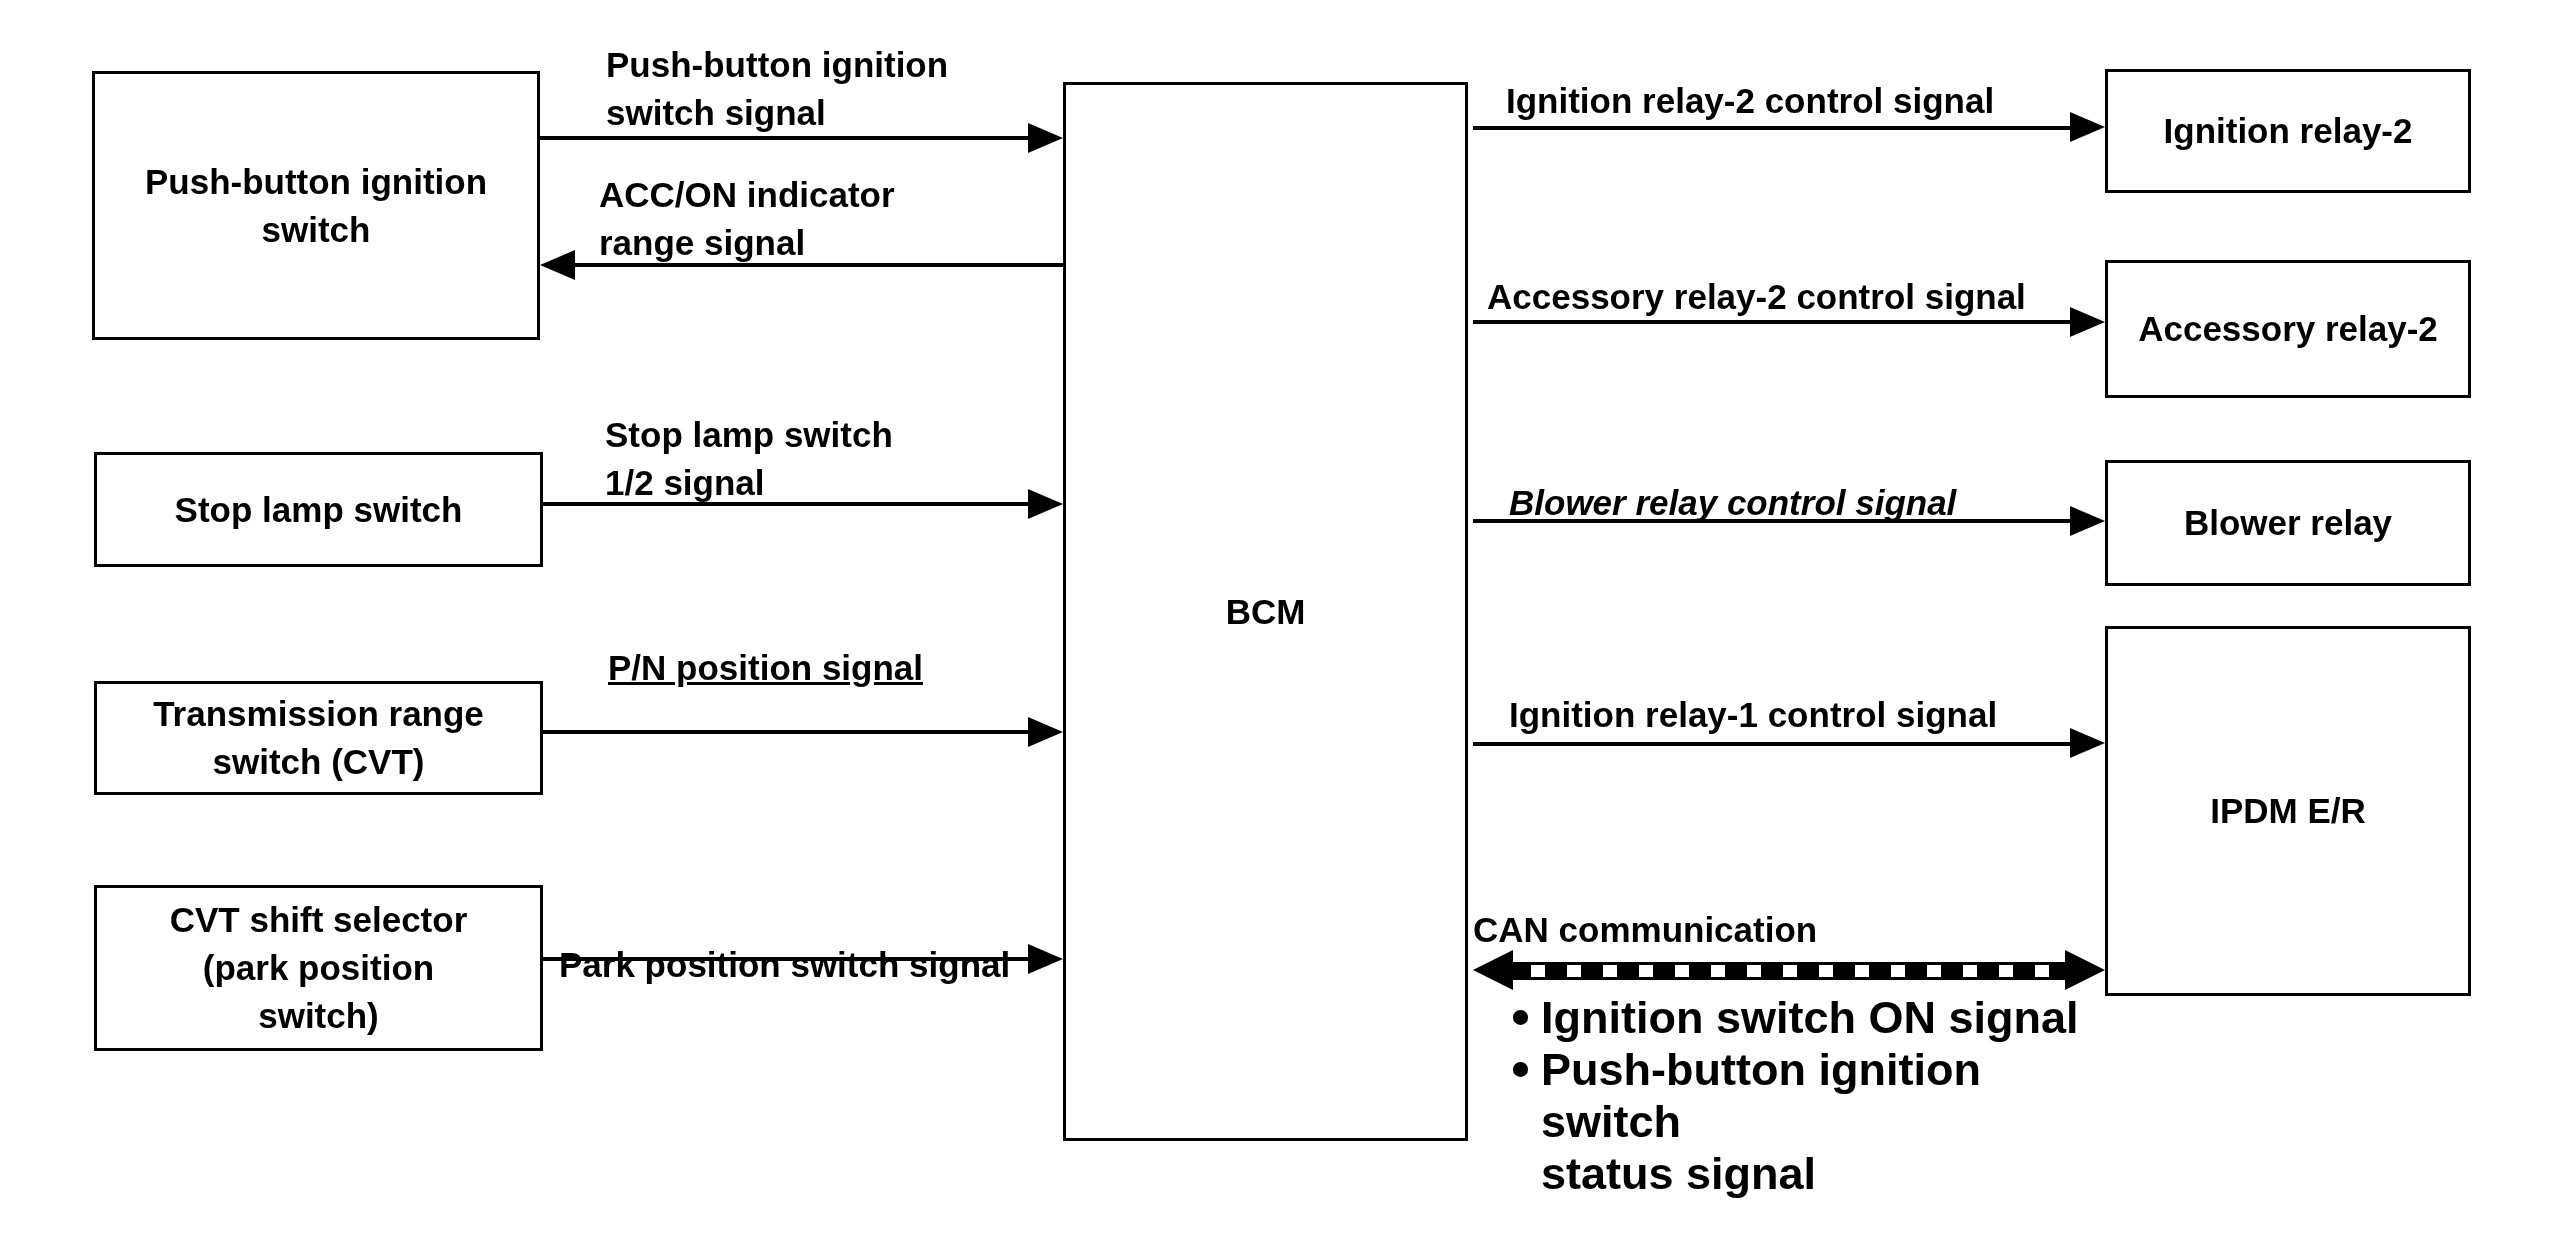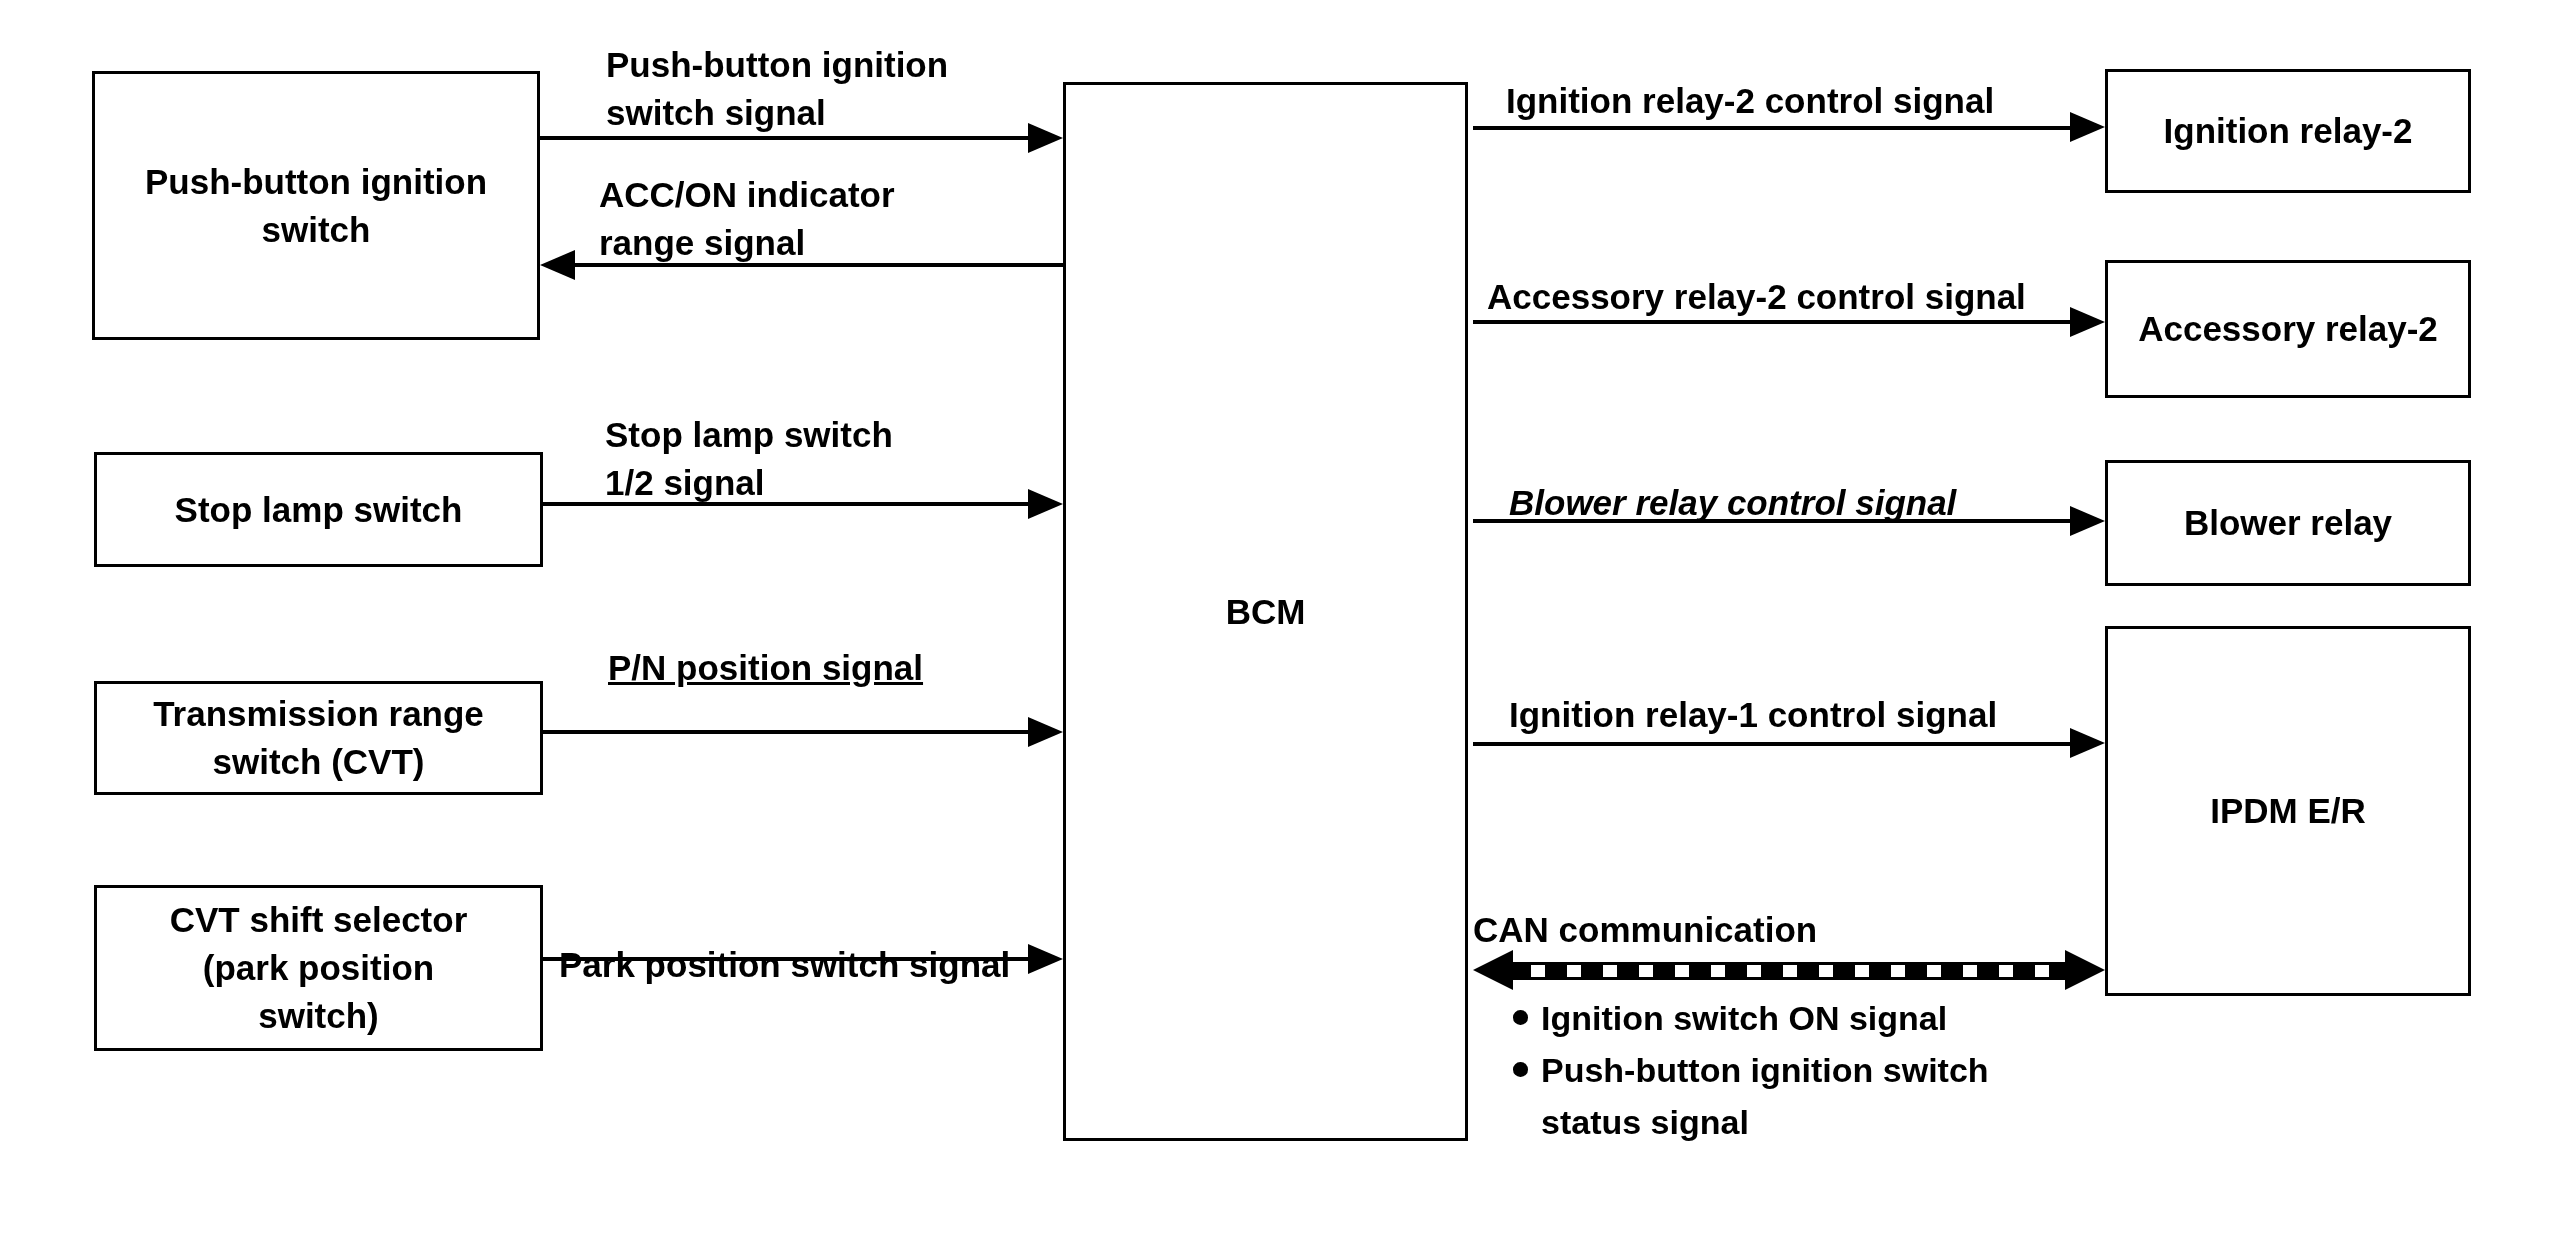--- a/index.html
+++ b/index.html
@@ -115,21 +115,21 @@
   #lab-b1 { left: 1506px; top: 77px; }
   #lab-b2 { left: 1487px; top: 273px; }
   #lab-b3 { left: 1509px; top: 479px; font-style: italic; }
   #lab-b4 { left: 1509px; top: 691px; }
   #lab-b5 { left: 1473px; top: 906px; width: 632px; text-align: left; }
 
   
   #can-notes {
     position: absolute;
     left: 1513px; top: 992px; width: 587px;
-    font-size: 34px; line-height: 52px;
+    font-size: 45px; line-height: 52px;
   }
   .bullet-item { position: relative; padding-left: 28px; }
   .bullet-item .dot {
     position: absolute; left: 0; top: 18px;
     width: 14.7px; height: 14.7px;
     background: #000; border-radius: 50%;
   }
   .bullet-item .line { display: block; }
 </style>
 </head>

